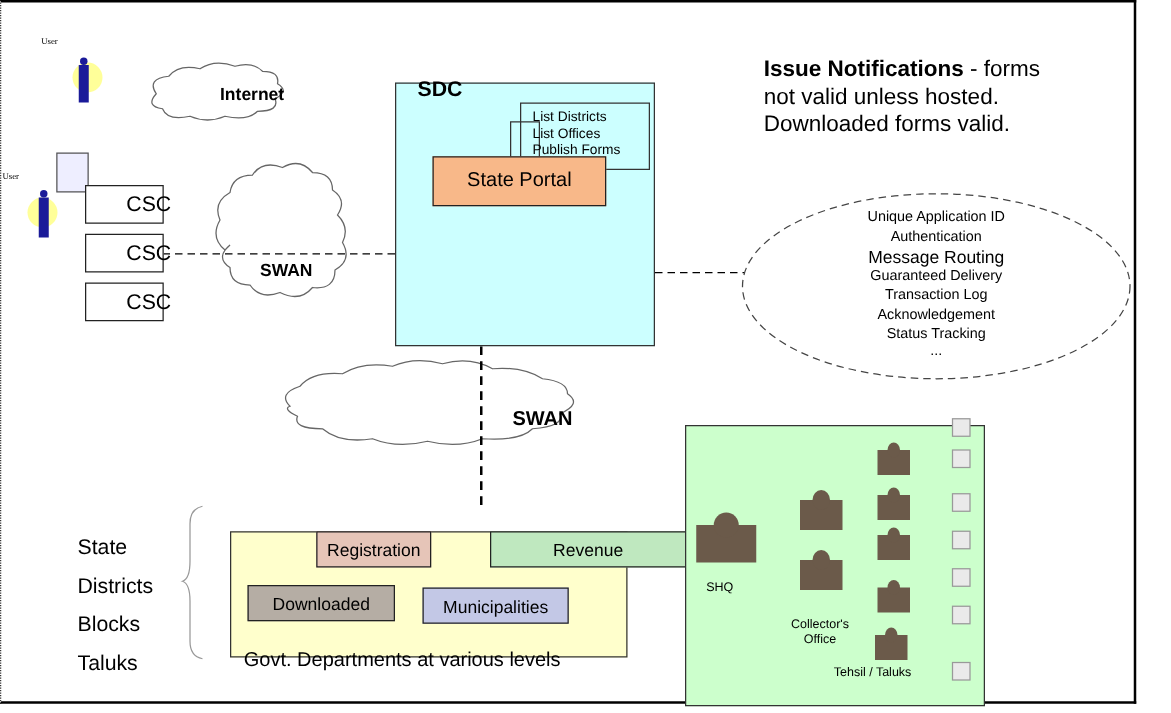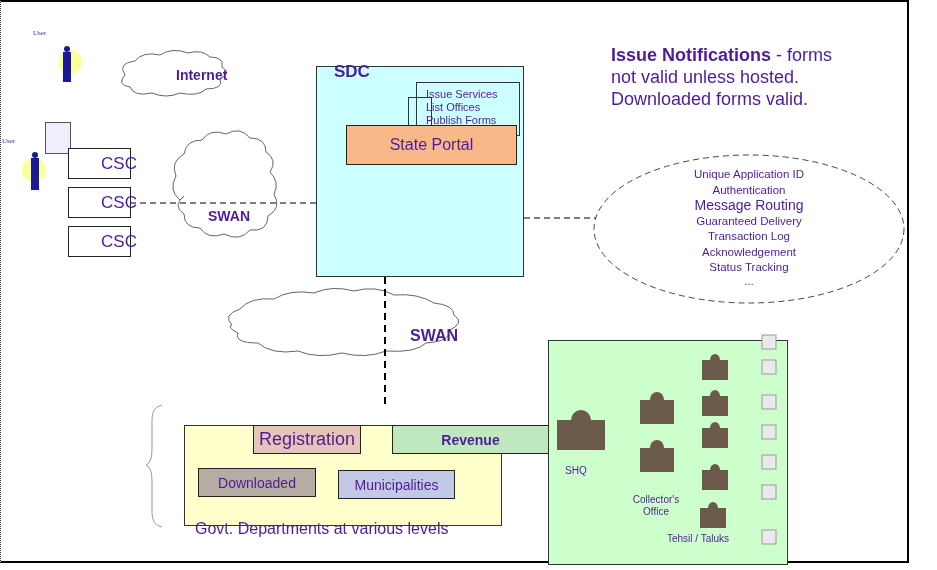--- a/index.html
+++ b/index.html
@@ -1,16 +1,16 @@
 <!DOCTYPE html>
 <html><head>
 <meta charset="utf-8">
 <style>
   html,body{margin:0;padding:0;background:#fff;}
-  #stage{position:relative;width:937px;height:570px;background:#fff;overflow:hidden;font-family:"Liberation Sans",sans-serif;color:#4c1d95;}
+  #stage{position:relative;width:937px;height:570px;background:#fff;overflow:hidden;font-family:"Liberation Sans",sans-serif;color:#000000;}
   .frame{position:absolute;left:0;top:0;width:909px;height:563px;border:2px solid #000;border-left:1px dotted #333;box-sizing:border-box;}
   .abs{position:absolute;margin-top:12px;}
   .box{position:absolute;border:1px solid #222;box-sizing:border-box;display:flex;align-items:center;justify-content:center;}
   svg{position:absolute;left:0;top:0;}
   .csc{background:#fff;font-size:17px;padding-left:39px;}
   .lbl{position:absolute;white-space:nowrap;}
 </style>
 </head>
 <body>
 
@@ -73,47 +73,53 @@
 
   <div class="box csc" style="left:68px;top:148px;width:63px;height:31px;">CSC</div>
   <div class="box csc" style="left:68px;top:187px;width:63px;height:31px;">CSC</div>
   <div class="box csc" style="left:68px;top:226px;width:63px;height:31px;">CSC</div>
 
   <div class="abs" style="left:316px;top:54px;width:208px;height:211px;background:#ccffff;border:1px solid #333;box-sizing:border-box;"></div>
   <div class="lbl" style="left:334px;top:62px;font-size:17px;font-weight:bold;">SDC</div>
   <div class="abs" style="left:416px;top:70px;width:102px;height:52px;border:1px solid #333;"></div>
   <div class="abs" style="left:408px;top:85px;width:22px;height:34px;border:1px solid #333;"></div>
   <div class="abs" style="left:426px;top:76px;font-size:11px;line-height:13px;">
-    <div>Issue Services</div>
+    <div>List Districts</div>
     <div>List Offices</div>
     <div>Publish Forms</div>
   </div>
-  <div class="box" style="left:346px;top:125px;width:171px;height:40px;background:#f8b889;font-size:16px;">State Portal</div>
+  <div class="box" style="left:346px;top:125px;width:139px;height:40px;background:#f8b889;font-size:16px;">State Portal</div>
 
   <div class="abs" style="left:611px;top:32px;font-size:18px;line-height:22px;width:290px;">
     <div><b>Issue Notifications</b><span> - forms</span></div>
     <div>not valid unless hosted.</div>
     <div>Downloaded forms valid.</div>
   </div>
 
   <div class="abs" style="left:649px;top:155px;width:200px;text-align:center;font-size:11.5px;line-height:15.5px;">
     <div>Unique Application ID</div>
     <div>Authentication</div>
     <div style="font-size:14px;">Message Routing</div>
     <div>Guaranteed Delivery</div>
     <div>Transaction Log</div>
     <div>Acknowledgement</div>
     <div>Status Tracking</div>
     <div style="line-height:10px;">...</div>
   </div>
 
+  <div class="abs" style="left:62px;top:410px;font-size:17px;line-height:31px;">
+    <div>State</div>
+    <div>Districts</div>
+    <div>Blocks</div>
+    <div>Taluks</div>
+  </div>
 
   <div class="abs" style="left:184px;top:413px;width:318px;height:101px;background:#ffffcc;border:1px solid #333;box-sizing:border-box;"></div>
-  <div class="box" style="left:253px;top:425px;width:108px;height:29px;background:#e6c5b8;font-size:18px;">Registration</div>
-  <div class="box" style="left:392px;top:425px;width:157px;height:29px;background:#bfe8bf;font-size:14px;font-weight:bold;">Revenue</div>
+  <div class="box" style="left:253px;top:425px;width:92px;height:29px;background:#e6c5b8;font-size:14px;">Registration</div>
+  <div class="box" style="left:392px;top:425px;width:157px;height:29px;background:#bfe8bf;font-size:14px;">Revenue</div>
   <div class="box" style="left:198px;top:468px;width:118px;height:29px;background:#b5ada4;font-size:14px;">Downloaded</div>
   <div class="box" style="left:338px;top:470px;width:117px;height:29px;background:#c3c8e6;font-size:14px;">Municipalities</div>
   <div class="lbl" style="left:195px;top:520px;font-size:16px;">Govt. Departments at various levels</div>
 
   <div class="abs" style="left:548px;top:328px;width:240px;height:225px;background:#ccffcc;border:1px solid #333;box-sizing:border-box;"></div>
   <svg width="937" height="570">
     <g fill="#6b5a4a">
       <rect x="557" y="420" width="48" height="30"></rect>
         <ellipse cx="581" cy="420" rx="10" ry="10"></ellipse>
       <rect x="640" y="400" width="34" height="24"></rect>

